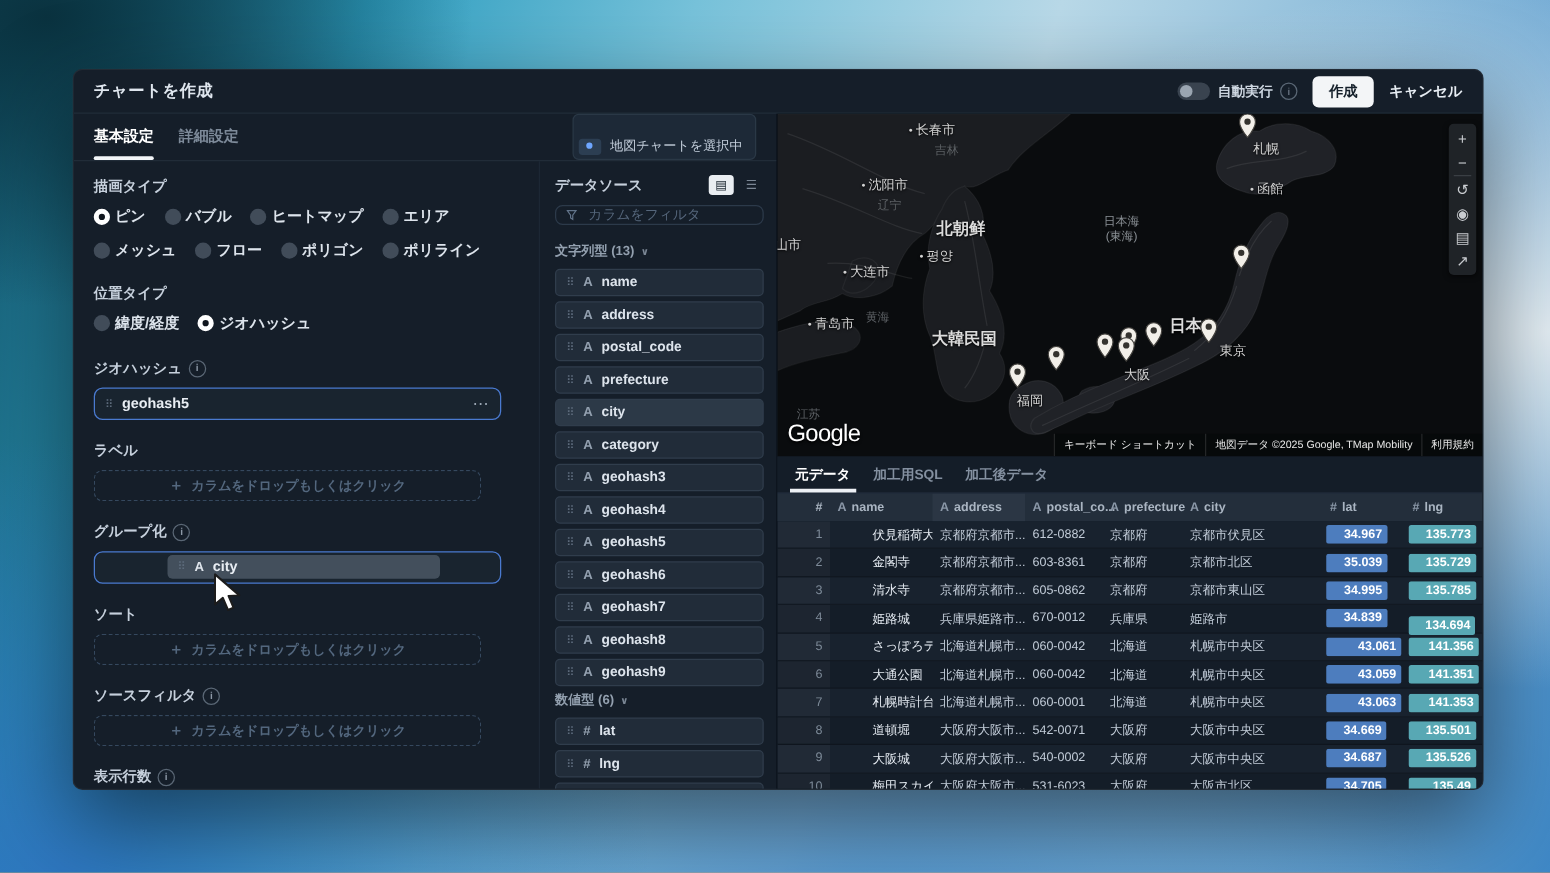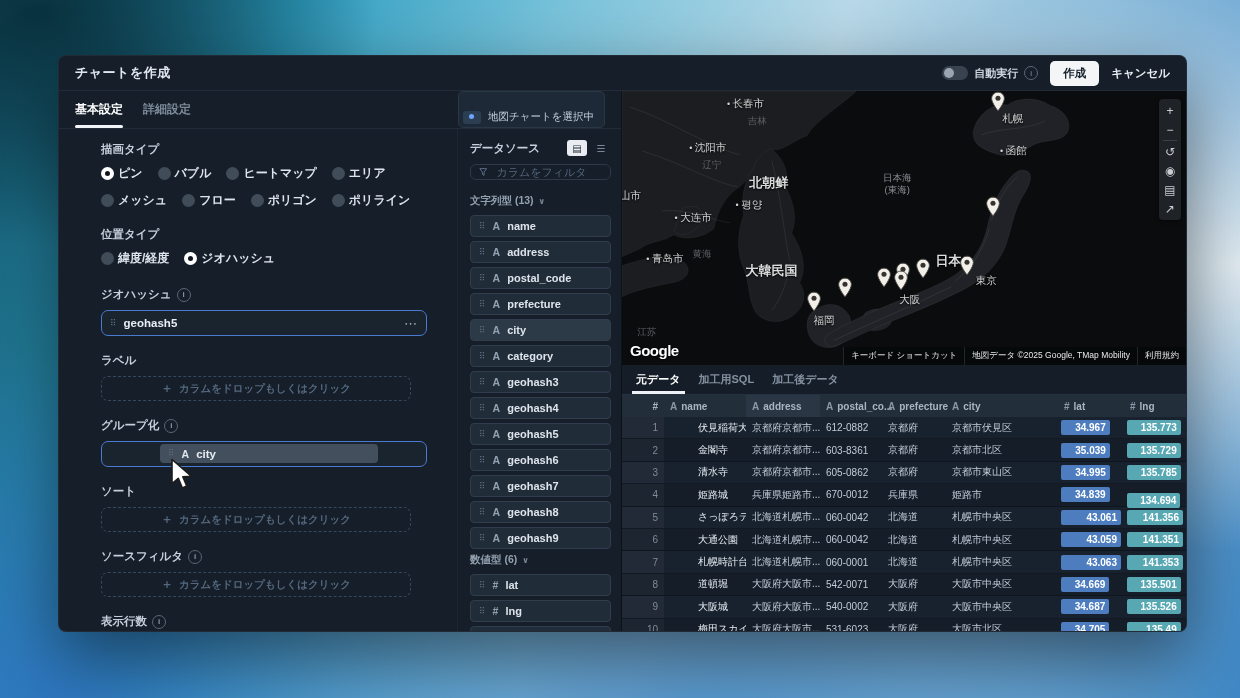--- a/index.html
+++ b/index.html
@@ -30,21 +30,21 @@
   .dlg-body{flex:1;display:flex;min-height:0;}
   .left-region{flex:0 0 562px;width:562px;display:flex;flex-direction:column;min-height:0;border-right:1px solid #0b121b;}
   .tabs-row{flex:0 0 31px;display:flex;align-items:center;gap:20px;padding:0 16px;border-bottom:1px solid #212c38;}
   .tab{font-size:12px;font-weight:bold;color:#7d8a99;position:relative;height:100%;display:flex;align-items:center;}
   .tab.active{color:#fff;}
   .tab.active:after{content:"";position:absolute;left:0;right:0;bottom:0;height:3px;background:#f2f5f8;border-radius:2px;}
   .type-badge{margin-left:auto;display:flex;align-items:center;gap:7px;background:#1d2937;border:1px solid #2a3846;
     border-radius:5px;padding:18px 10px 3px 4px;font-size:10.5px;color:#c3cedb;}
   .badge-ic{width:18px;height:13px;border-radius:3px;background:#2c3e52;position:relative;}
   .badge-ic:after{content:"";position:absolute;left:6px;top:3px;width:5px;height:5px;border-radius:50%;background:#6ea6ff;}
-  .left-cols{flex:1;display:flex;min-height:0;padding-left:26px;}
+  .left-cols{flex:1;display:flex;min-height:0;}
   
   .form-col{flex:0 0 340px;width:340px;padding:11px 16px 0;border-right:1px solid #1c2734;overflow:hidden;}
   .sec-label{font-size:11.5px;font-weight:bold;color:#c6d0dc;display:flex;align-items:center;gap:5px;margin:13px 0 8px;}
   .sec-label:first-child{margin-top:2px;}
   .radio-row{display:flex;flex-wrap:wrap;column-gap:15px;row-gap:10px;width:318px;font-size:12px;}
   .radio-opt{display:flex;align-items:center;gap:4px;}
   .radio{width:13px;height:13px;border-radius:50%;background:#414c59;box-sizing:border-box;}
   .radio.sel{background:#10161e;border:4px solid #ffffff;}
   .radio-label{color:#dde4ec;font-weight:bold;}
   .field-box{width:308px;height:24px;border:1.5px solid #4a7ad0;border-radius:7px;background:#19242f;display:flex;align-items:center;
@@ -84,21 +84,21 @@
   .ml-country{font-size:13px;font-weight:bold;color:#dcdcdc;text-shadow:0 1px 2px #000;}
   .ml-city{font-size:10.5px;color:#d2d2d2;text-shadow:0 1px 2px #000;}
   .ml-city .dot:before{content:"• ";font-size:9px;}
   .ml-region{font-size:9.5px;color:#5c6064;}
   .ml-sea{font-size:9.5px;color:#8b9196;line-height:1.25;}
   .pin{position:absolute;transform:translate(-50%,-100%);}
   .map-zoom{position:absolute;right:5px;top:8px;width:22px;background:#1f2327;border-radius:4px;display:flex;flex-direction:column;
     align-items:center;padding:2px 0;box-shadow:0 1px 4px rgba(0,0,0,.5);}
   .zoom-btn{width:22px;height:19px;display:flex;align-items:center;justify-content:center;color:#c9ccd0;font-size:12px;}
   .zoom-sep{width:14px;height:1px;background:#3a3f44;margin:1px 0;}
-  .google-logo{position:absolute;left:8px;bottom:6px;color:#fff;font-size:15px;font-weight:bold;letter-spacing:-.5px;text-shadow:0 1px 2px #000;}
+  .google-logo{position:absolute;left:8px;bottom:6px;color:#fff;font-size:19px;font-weight:normal;letter-spacing:-.5px;text-shadow:0 1px 2px #000;}
   .map-attr{position:absolute;right:0;bottom:0;display:flex;}
   .attr-seg{background:rgba(6,8,10,.75);color:#e8e8e8;font-size:8.5px;padding:3px 7px;border-left:1px solid rgba(255,255,255,.12);}
   
   .preview{flex:1;display:flex;flex-direction:column;background:#141d28;min-height:0;}
   .preview-tabs{flex:0 0 29px;display:flex;align-items:center;gap:18px;padding:0 14px;border-bottom:1px solid #243141;}
   .ptab{font-size:11px;font-weight:bold;color:#8490a0;position:relative;height:100%;display:flex;align-items:center;}
   .ptab.active{color:#fff;}
   .ptab.active:after{content:"";position:absolute;left:-4px;right:-4px;bottom:0;height:3px;background:#eef1f5;}
   .tgrid{display:grid;grid-template-columns:42px 82px 74px 62px 64px 112px 66px 1fr;}
   .thead{flex:0 0 22px;background:#232e3b;align-items:center;}

